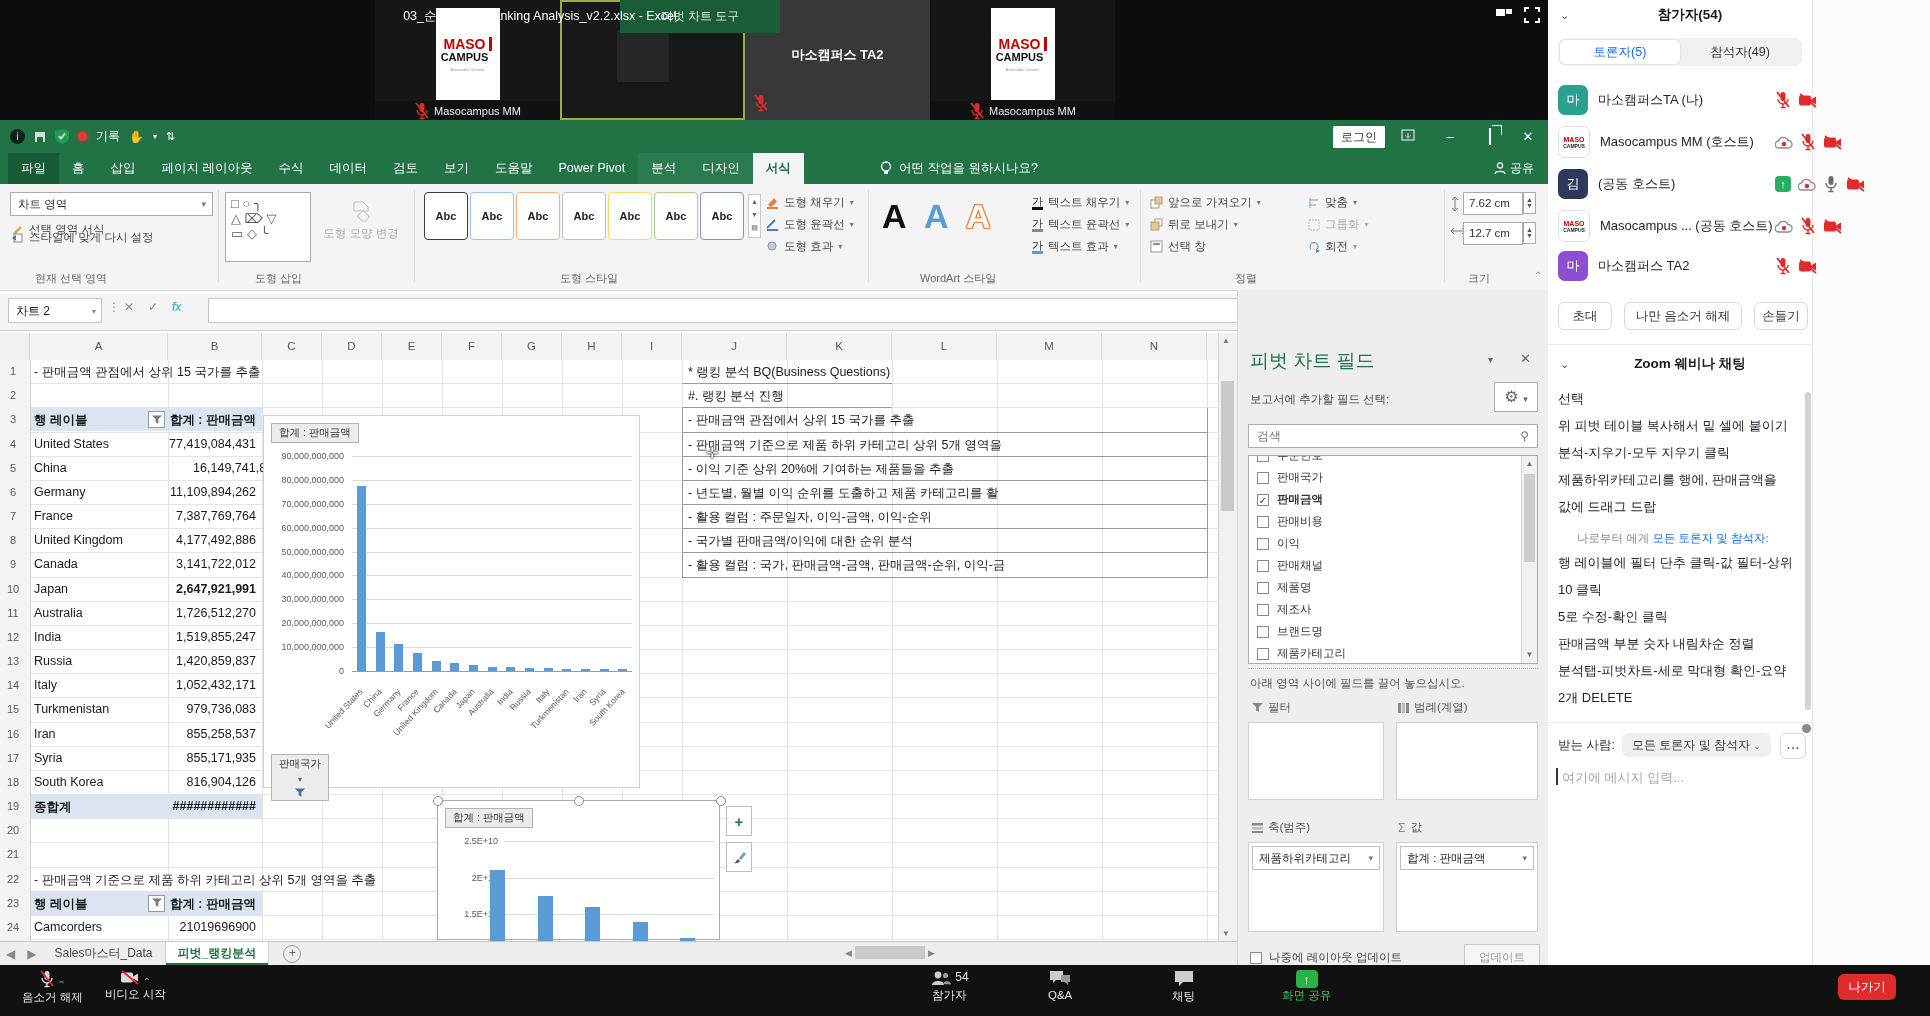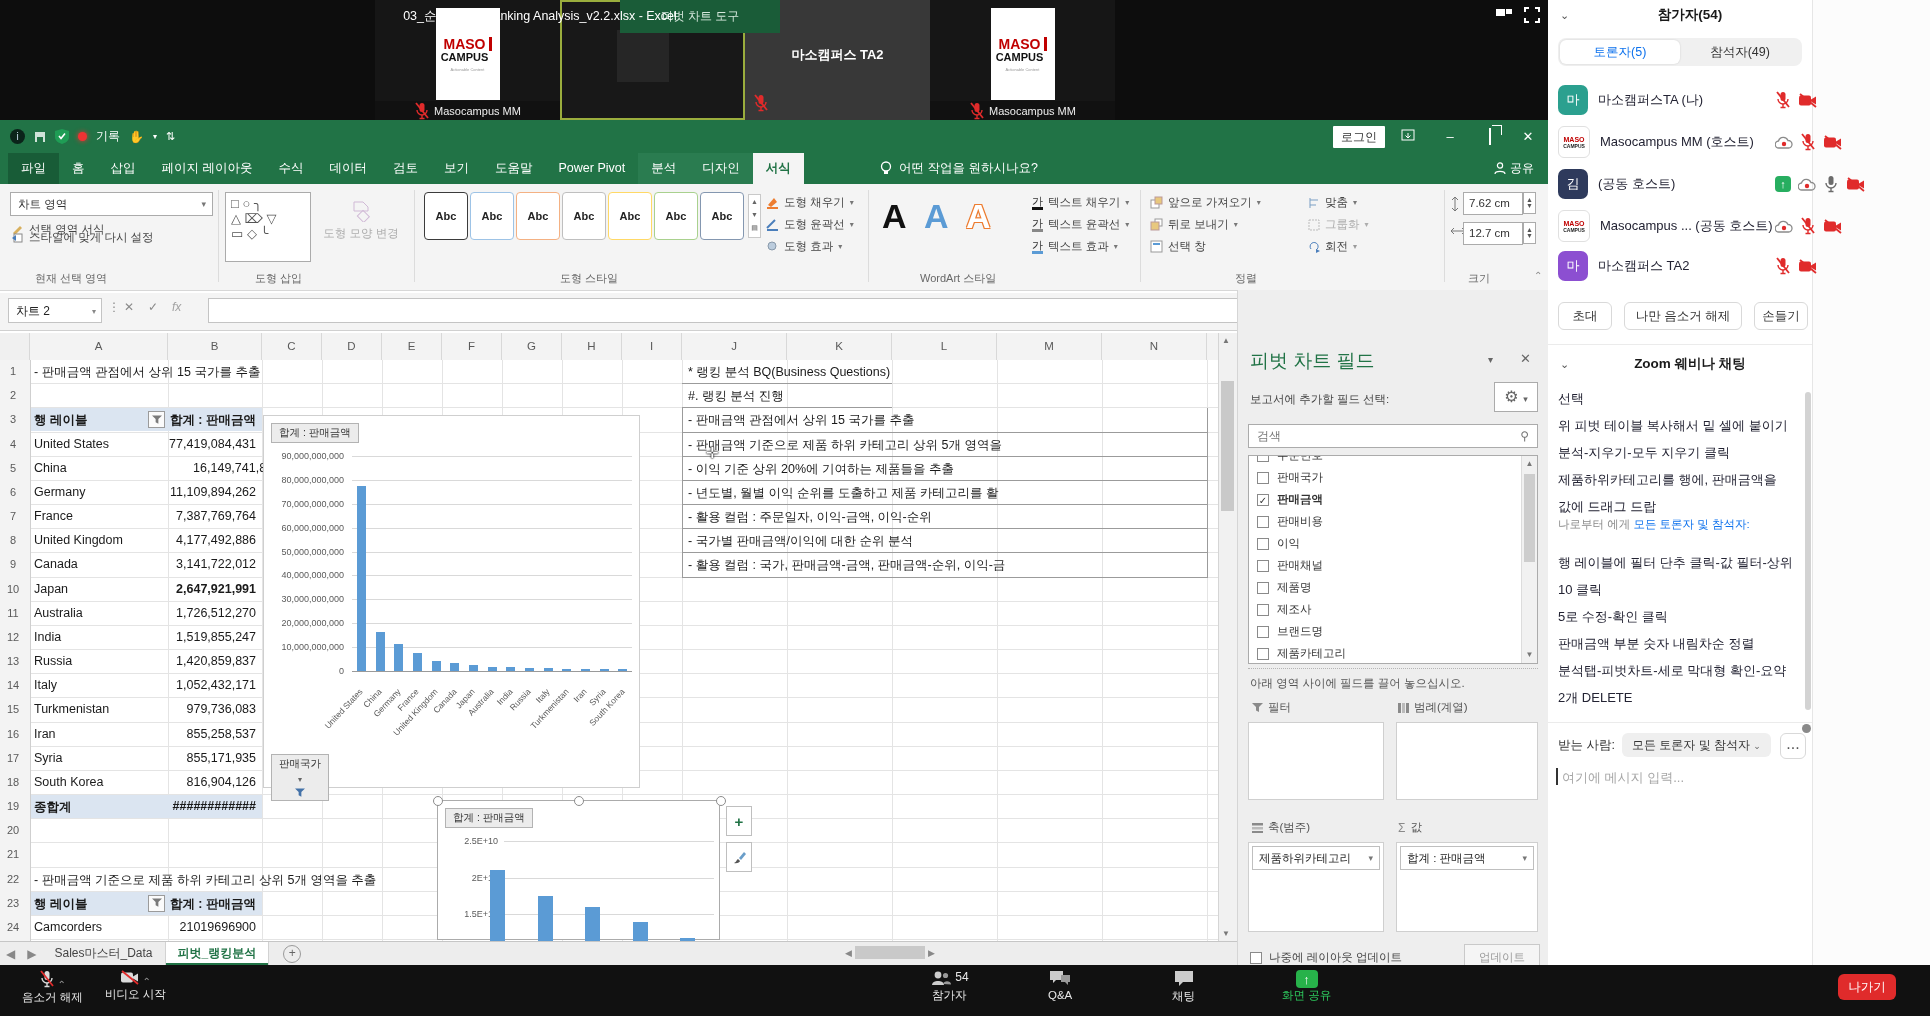--- a/index.html
+++ b/index.html
@@ -447,21 +447,21 @@
     </div>
   <div class="rlabel" style="left:1468px;width:50px;">크기</div>
   <div class="abs" style="left:1534px;top:270px;color:#888;font-size:10px;">⌃</div>
 
   <div class="abs" id="formula-bar"></div>
   <div class="abs" id="name-box"><span>차트 2</span>
     <span style="position:absolute;right:5px;top:0;color:#888;font-size:8px;">▾</span></div>
   <div class="abs fbtn" style="left:108px;">⋮</div>
   <div class="abs fbtn" style="left:124px;">✕</div>
   <div class="abs fbtn" style="left:148px;">✓</div>
-  <div class="abs fbtn" style="left:172px;font-style:italic;color:#a3a3a3;">fx</div>
+  <div class="abs fbtn" style="left:172px;font-style:italic;color:#14b8a6;">fx</div>
   <div class="abs" id="fx-input"></div>
 
   <div class="abs" id="col-headers">
       <div class="colh" style="width: 30px; background: rgb(240, 240, 240);"></div>
       <div class="colh" style="width: 138px;">A</div>
       <div class="colh" style="width: 94px;">B</div>
       <div class="colh" style="width: 60px;">C</div>
       <div class="colh" style="width: 60px;">D</div>
       <div class="colh" style="width: 60px;">E</div>
       <div class="colh" style="width: 60px;">F</div>
@@ -956,21 +956,21 @@
     </div>
   <div class="divider" style="top:344px;"></div>
   <span class="abs chev" style="left:1560px;top:358px;">⌄</span>
   <div class="sb-head" style="left:1620px;top:355px;width:140px;text-align:center;">Zoom 웨비나 채팅</div>
   <div id="chatlines">
       <div class="chatline" style="top: 390px;">선택</div>
       <div class="chatline" style="top: 417px;">위 피벗 테이블 복사해서 밑 셀에 붙이기</div>
       <div class="chatline" style="top: 444px;">분석-지우기-모두 지우기 클릭</div>
       <div class="chatline" style="top: 471px;">제품하위카테고리를 행에, 판매금액을</div>
       <div class="chatline" style="top: 498px;">값에 드래그 드랍</div>
-      <div class="chatmeta" style="top: 517px;">나로부터 에게 <b>모든 토론자 및 참석자:</b></div>
+      <div class="chatmeta" style="top: 531px; margin-left: 19px;">나로부터 에게 <b>모든 토론자 및 참석자:</b></div>
       <div class="chatline" style="top: 554px;">행 레이블에 필터 단추 클릭-값 필터-상위</div>
       <div class="chatline" style="top: 581px;">10 클릭</div>
       <div class="chatline" style="top: 608px;">5로 수정-확인 클릭</div>
       <div class="chatline" style="top: 635px;">판매금액 부분 숫자 내림차순 정렬</div>
       <div class="chatline" style="top: 662px;">분석탭-피벗차트-세로 막대형 확인-요약</div>
       <div class="chatline" style="top: 689px;">2개 DELETE</div>
     </div>
   <div id="chat-scroll"></div>
   <div class="abs" style="left:1802px;top:724px;width:9px;height:9px;border-radius:50%;background:#8a8a8a;"></div>
   <div class="divider" style="top:722px;"></div>

